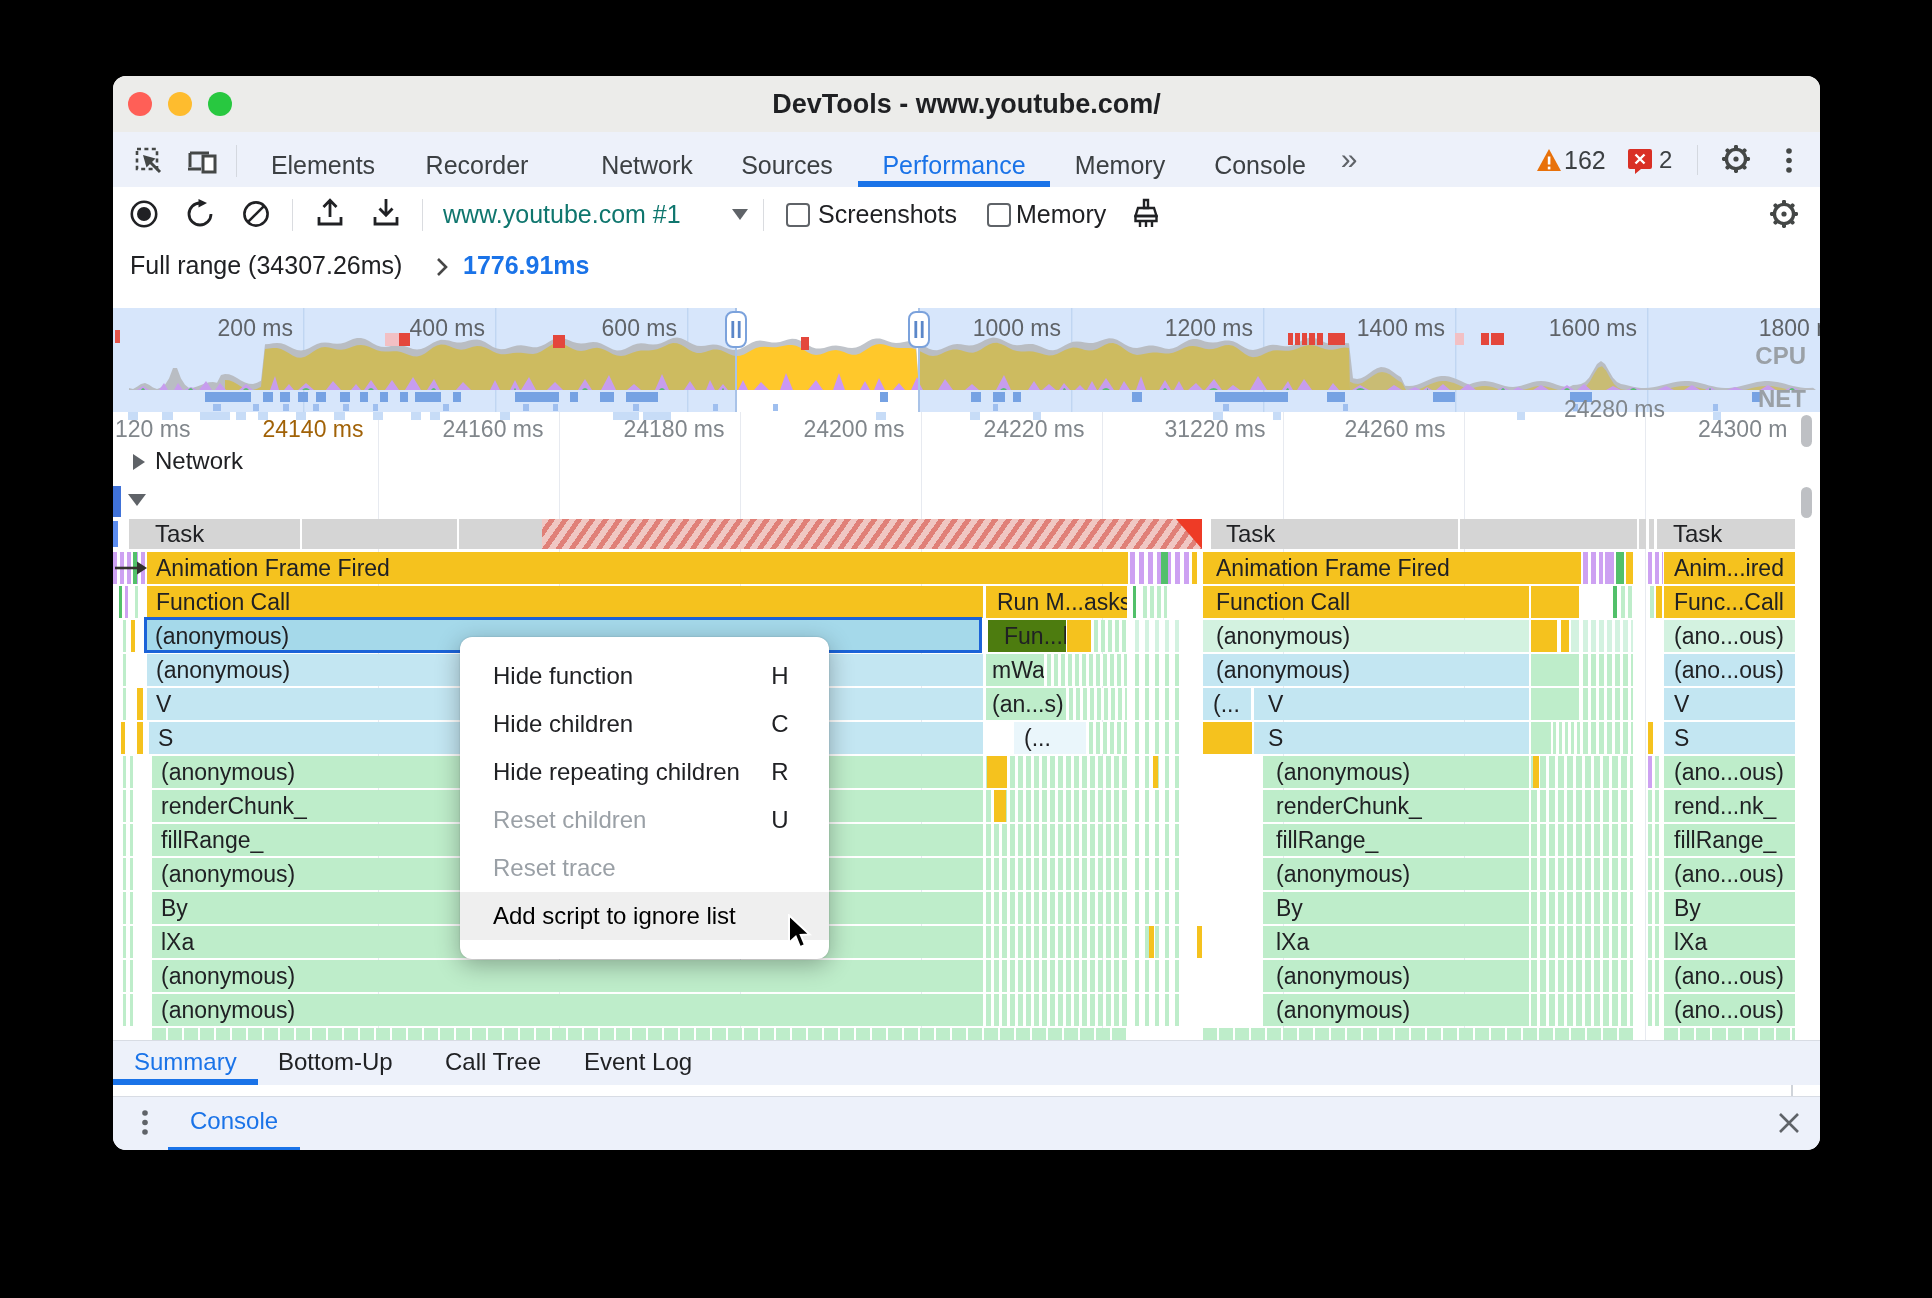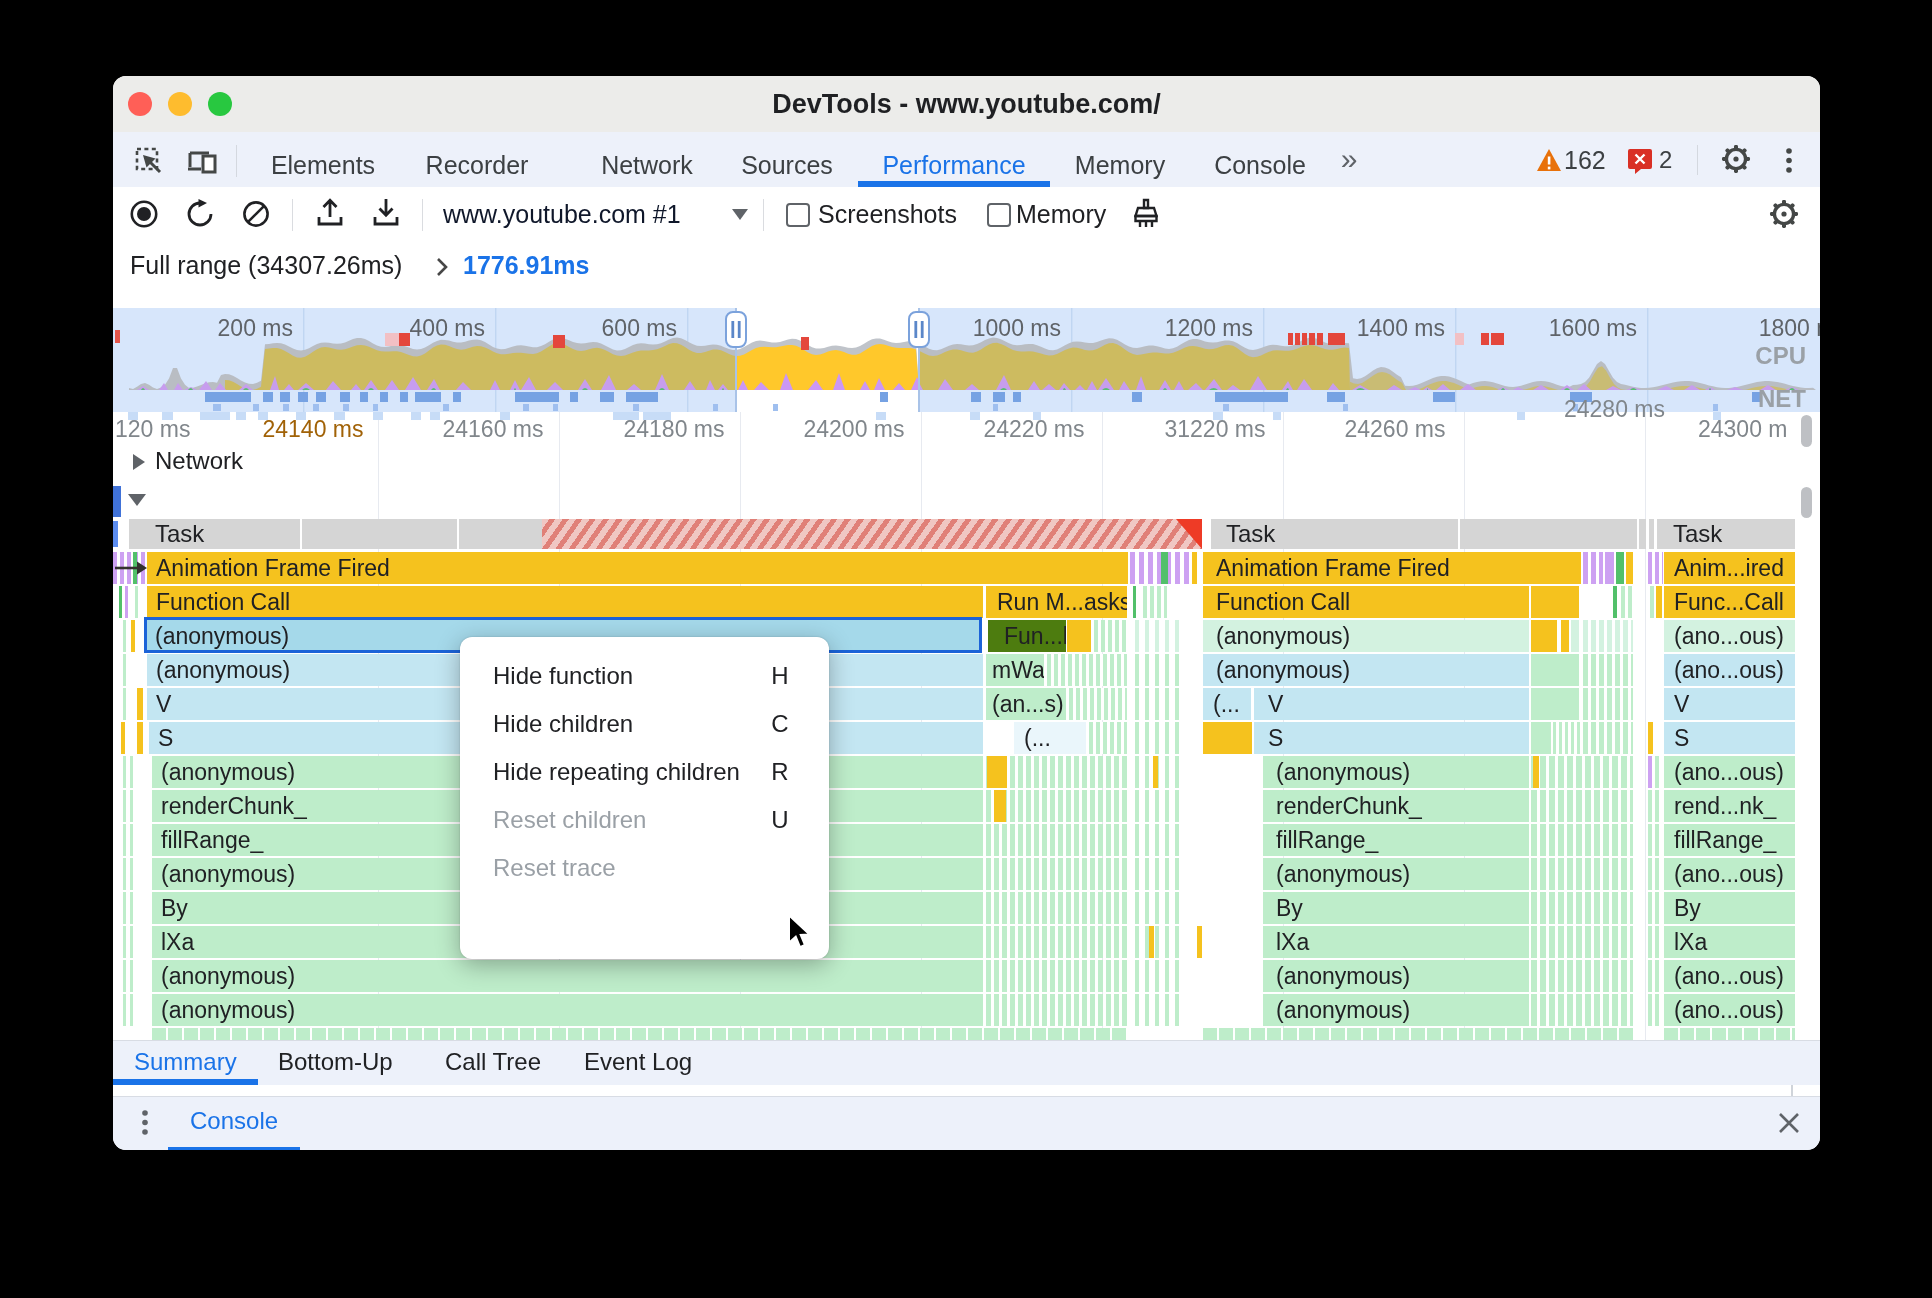--- a/index.html
+++ b/index.html
@@ -80,21 +80,21 @@
 <div class="a" style="left:179px;top:123px;width:1px;height:32px;background:#DADCE0"></div>
 <svg class="a" style="left:203px;top:121px" width="28" height="31" viewBox="0 0 28 31">
 <path d="M14 20 V4 M7.5 10 L14 3.2 L20.5 10" fill="none" stroke="#202124" stroke-width="2.8"></path>
 <path d="M3 20 v7 h22 v-7" fill="none" stroke="#202124" stroke-width="2.8"></path>
     </svg>
 <svg class="a" style="left:259px;top:121px" width="28" height="31" viewBox="0 0 28 31">
 <path d="M14 2 V18 M7.5 11.5 L14 18.3 L20.5 11.5" fill="none" stroke="#202124" stroke-width="2.8"></path>
 <path d="M3 20 v7 h22 v-7" fill="none" stroke="#202124" stroke-width="2.8"></path>
     </svg>
 <div class="a" style="left:309px;top:123px;width:1px;height:32px;background:#DADCE0"></div>
-<div class="a" style="left:330px;top:124px;font-size:25px;color:#0f172a">www.youtube.com #1</div>
+<div class="a" style="left:330px;top:124px;font-size:25px;color:#0f766e">www.youtube.com #1</div>
 <div class="a" style="left:619px;top:133px;width:0;height:0;border-left:8px solid transparent;border-right:8px solid transparent;border-top:11px solid #5F6368"></div>
 <div class="a" style="left:650px;top:123px;width:1px;height:32px;background:#DADCE0"></div>
 <div class="a" style="left:673px;top:127px;width:20px;height:20px;background:#fff;border:2.6px solid #5F6368;border-radius:4px"></div>
 <div class="a" style="left:705px;top:124px;font-size:25px;color:#202124">Screenshots</div>
 <div class="a" style="left:874px;top:127px;width:20px;height:20px;background:#fff;border:2.6px solid #5F6368;border-radius:4px"></div>
 <div class="a" style="left:903px;top:124px;font-size:25px;color:#202124">Memory</div>
 <svg class="a" style="left:1018px;top:122px" width="30" height="32" viewBox="0 0 30 32">
 <path d="M13 2 h4 v8 h-4 Z" fill="none" stroke="#202124" stroke-width="2.4"></path>
 <path d="M7 10 h16 l2.5 8 h-21 Z" fill="none" stroke="#202124" stroke-width="2.4"></path>
 <path d="M4.5 18 h21 v5 h-21 Z M9 23 v6 M15 23 v6 M21 23 v6" fill="none" stroke="#202124" stroke-width="2.4"></path>
@@ -461,15 +461,16 @@
 <div class="m" style="left:347px;top:561px;width:369px;height:322px"></div>
 <div class="b" style="left:380px;top:576px;width:260px;color:#202124">Hide function</div>
 <div class="b" style="left:647px;top:576px;width:40px;text-align:center;color:#202124">H</div>
 <div class="b" style="left:380px;top:624px;width:260px;color:#202124">Hide children</div>
 <div class="b" style="left:647px;top:624px;width:40px;text-align:center;color:#202124">C</div>
 <div class="b" style="left:380px;top:672px;width:260px;color:#202124">Hide repeating children</div>
 <div class="b" style="left:647px;top:672px;width:40px;text-align:center;color:#202124">R</div>
 <div class="b" style="left:380px;top:720px;width:260px;color:#9AA0A6">Reset children</div>
 <div class="b" style="left:647px;top:720px;width:40px;text-align:center;color:#202124">U</div>
 <div class="b" style="left:380px;top:768px;width:260px;color:#9AA0A6">Reset trace</div>
+<div class="b" style="left:347px;top:816px;width:369px;height:48px;background:#EFEFEF;padding-left:33px;box-sizing:border-box">Add script to ignore list</div>
 <svg class="a" style="left:671px;top:838px" width="30" height="40" viewBox="0 0 24 32">
 <path d="M4 1 L4 23 L9.4 18.2 L12.8 26.5 L16.8 24.8 L13.4 16.8 L20.5 16.4 Z" fill="#000" stroke="#fff" stroke-width="1.6"></path>
     </svg>
 </div>
 </body></html>

